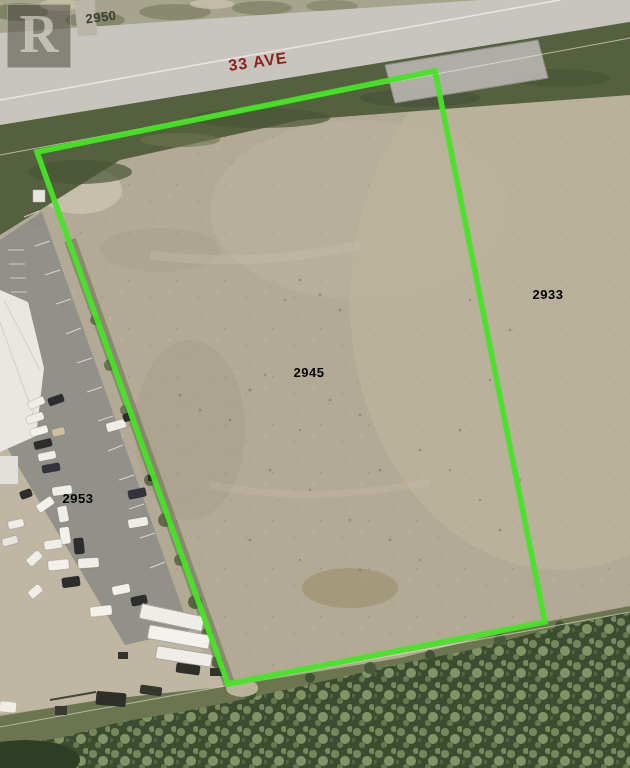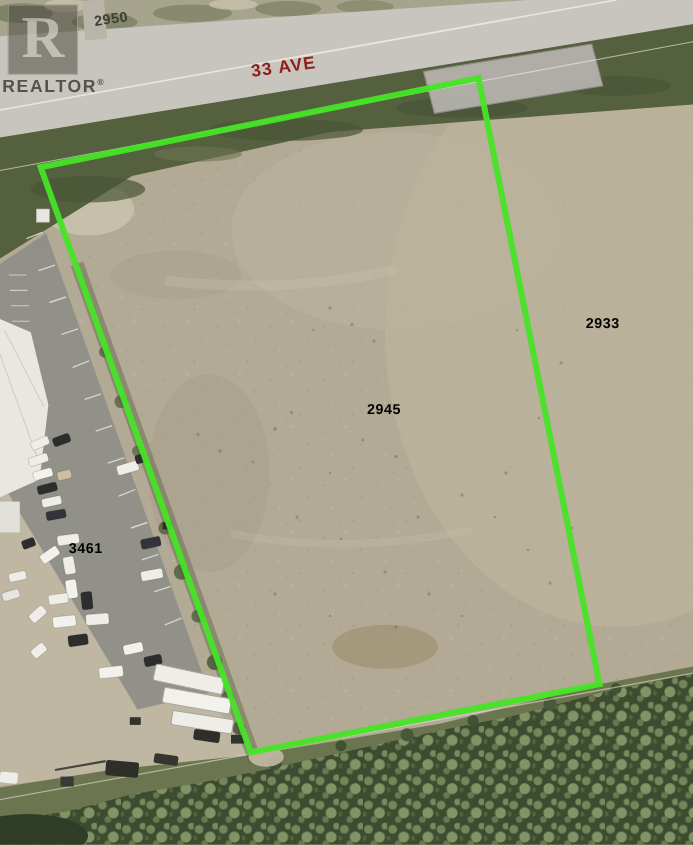--- a/index.html
+++ b/index.html
@@ -226,25 +226,22 @@
     </g>
 
     <ellipse cx="242" cy="688" rx="16" ry="9" fill="#c3baa5" opacity=".9"></ellipse>
 
     <polygon class="boundary" points="37,152 435,71 545,622 228,684"></polygon>
   </svg>
 
   <div class="map-label tilt" style="left:101px;top:17px;color:#3c4032;">2950</div>
   <div class="street-label" style="left:258px;top:62px;">33 AVE</div>
   <div class="map-label" style="left:548px;top:294px;">2933</div>
-  <div class="map-label" style="left:309px;top:372px;margin-left:40px;">2945</div>
-  <div class="map-label" style="left:78px;top:498px;">3461</div>
+  <div class="map-label" style="left:309px;top:372px;">2945</div>
+  <div class="map-label" style="left:78px;top:498px;">2953</div>
 
   <div class="watermark">
     <div class="wm-box">
       <span class="wm-r">R</span>
     </div>
-    <div class="wm-text">
-      <span>REALTOR</span><sup>®</sup>
-    </div>
   </div>
 
 </div>
 
 </body></html>

